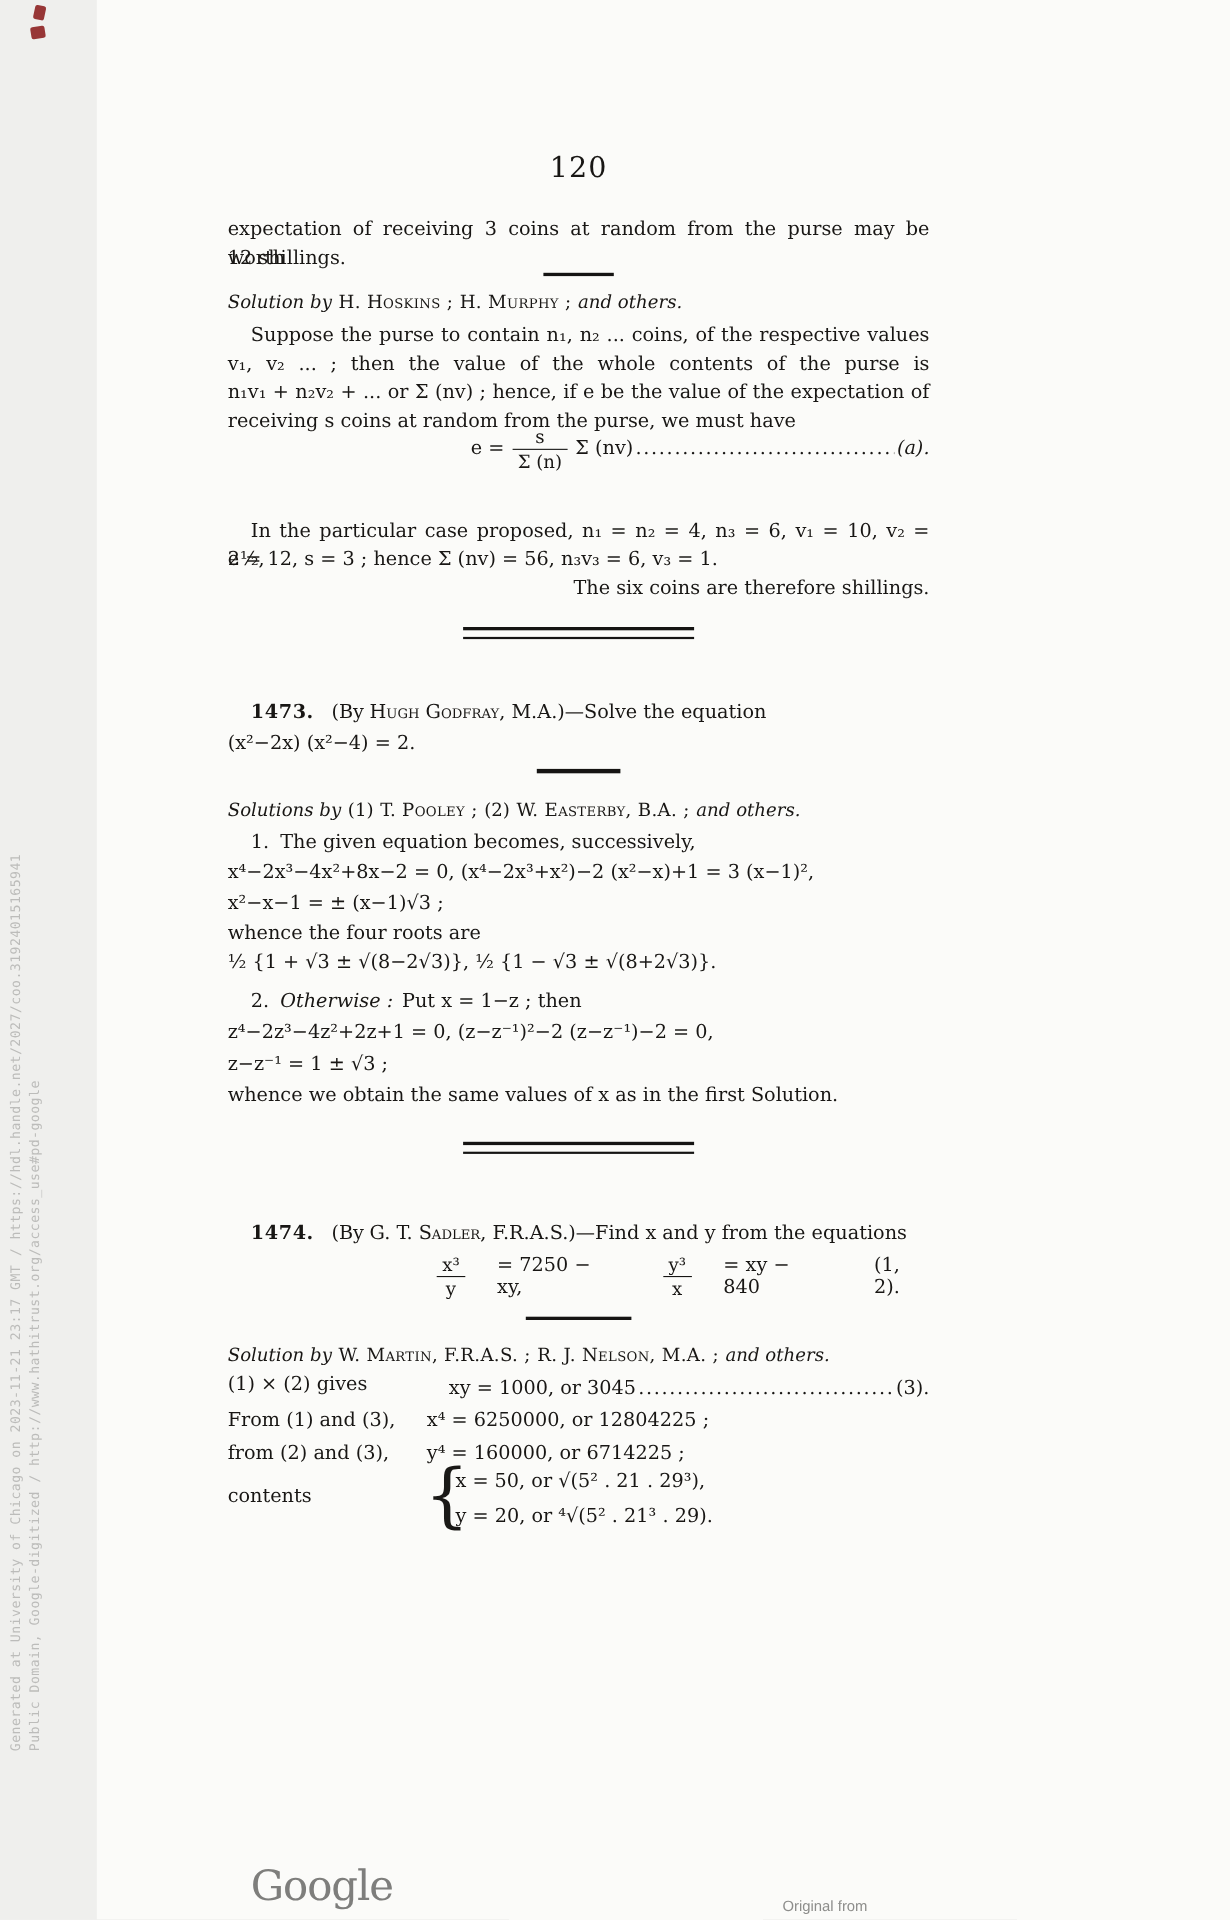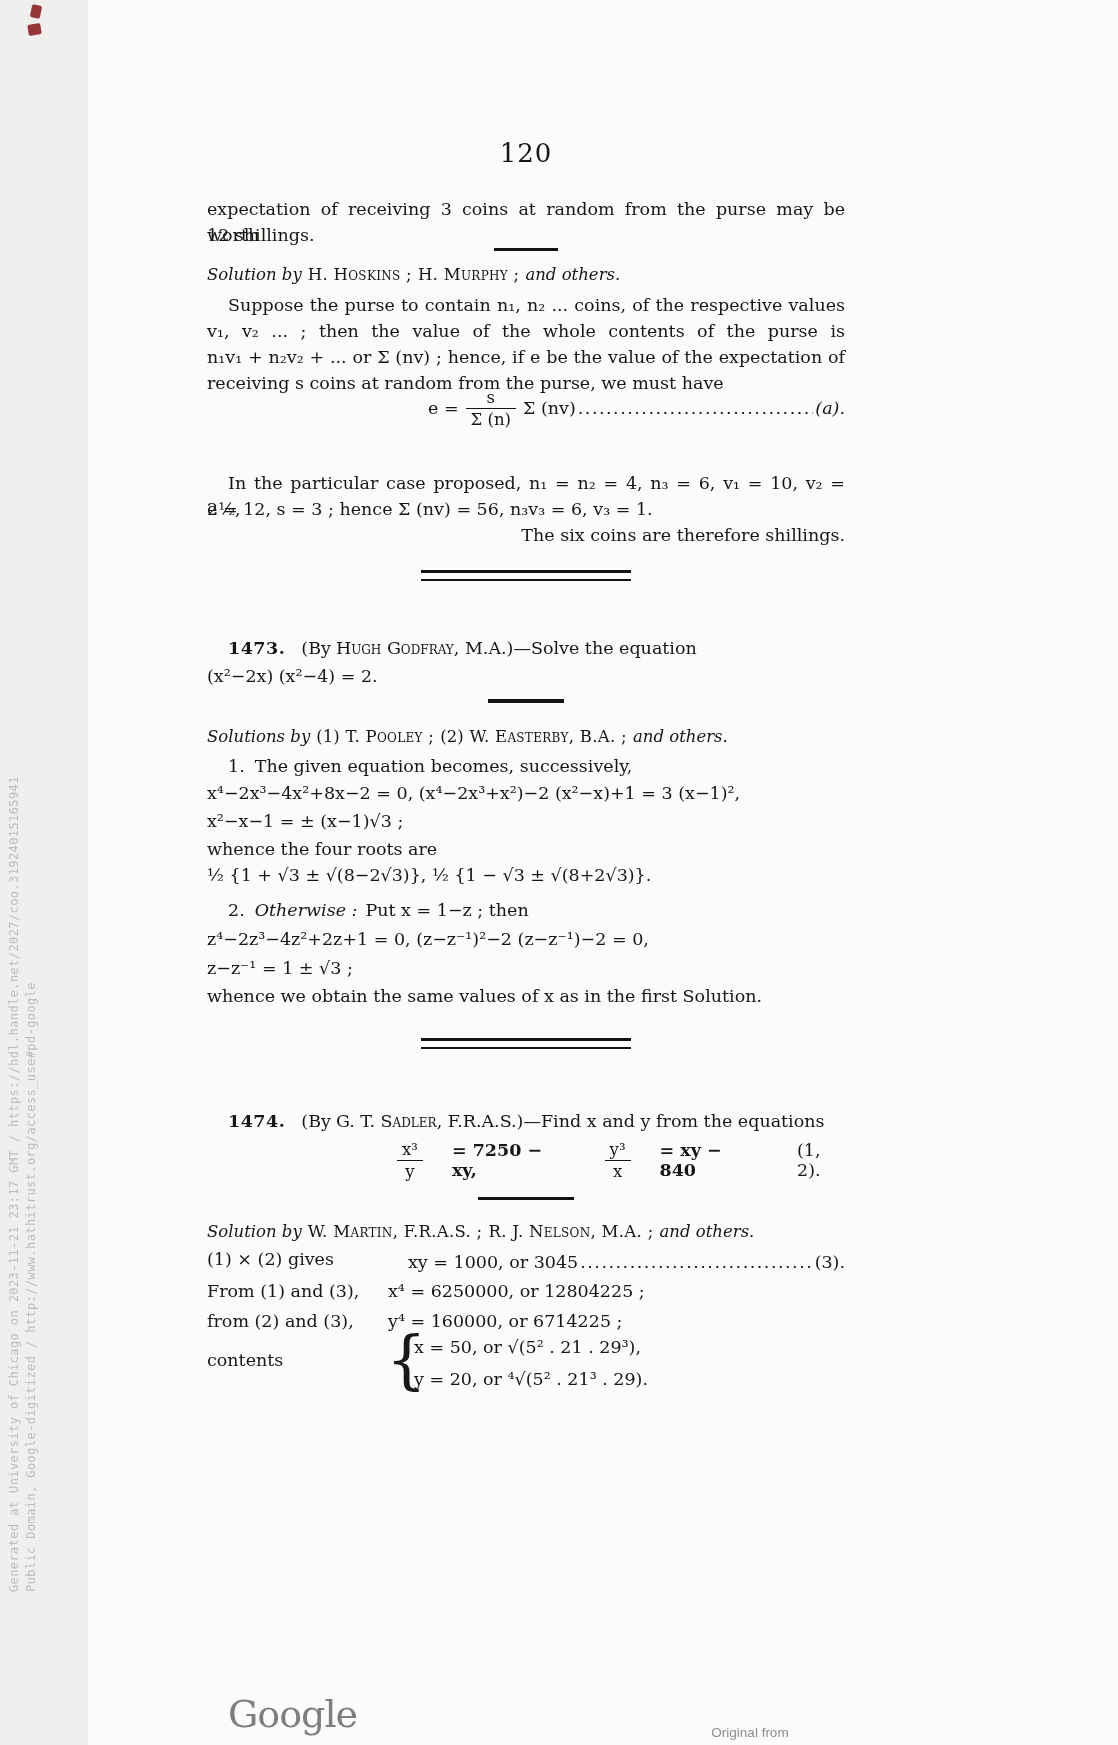--- a/index.html
+++ b/index.html
@@ -36,21 +36,21 @@
   .rule{position:absolute;background:#151413;}
   .dbl{position:absolute;width:210px;height:6px;border-top:3.5px solid #151413;border-bottom:2px solid #151413;background:transparent;}
 
   
   .eqrow{position:absolute;display:flex;align-items:center;font-size:17.5px;}
   .eqrow .dots{flex:1;overflow:hidden;white-space:nowrap;letter-spacing:1.5px;margin:0 2px;}
   .eqrow .tag{font-style:italic;}
   .frac{display:inline-block;vertical-align:middle;text-align:center;font-size:16.5px;line-height:19px;margin:0 7px;}
   .frac .num{display:block;border-bottom:1.6px solid #151413;padding:0 5px 1px;}
   .frac .den{display:block;padding:1px 5px 0;}
-  .eqrow .mid{margin:0 6px;font-weight:bold;}
+  .eqrow .mid{margin:0 6px;}
 
   
   .steplabel{position:absolute;left:207px;font-size:17.5px;}
   .stepmath{position:absolute;font-size:17.5px;}
   .sysbrace{position:absolute;font-size:64px;font-weight:200;color:#1a1917;line-height:64px;font-family:"DejaVu Serif",serif;}
 
   
   .wm{position:absolute;font-family:"DejaVu Sans Mono",monospace;font-size:12px;
       color:#bcbcba;white-space:nowrap;letter-spacing:0.4px;
       transform:rotate(-90deg);transform-origin:0 0;}

